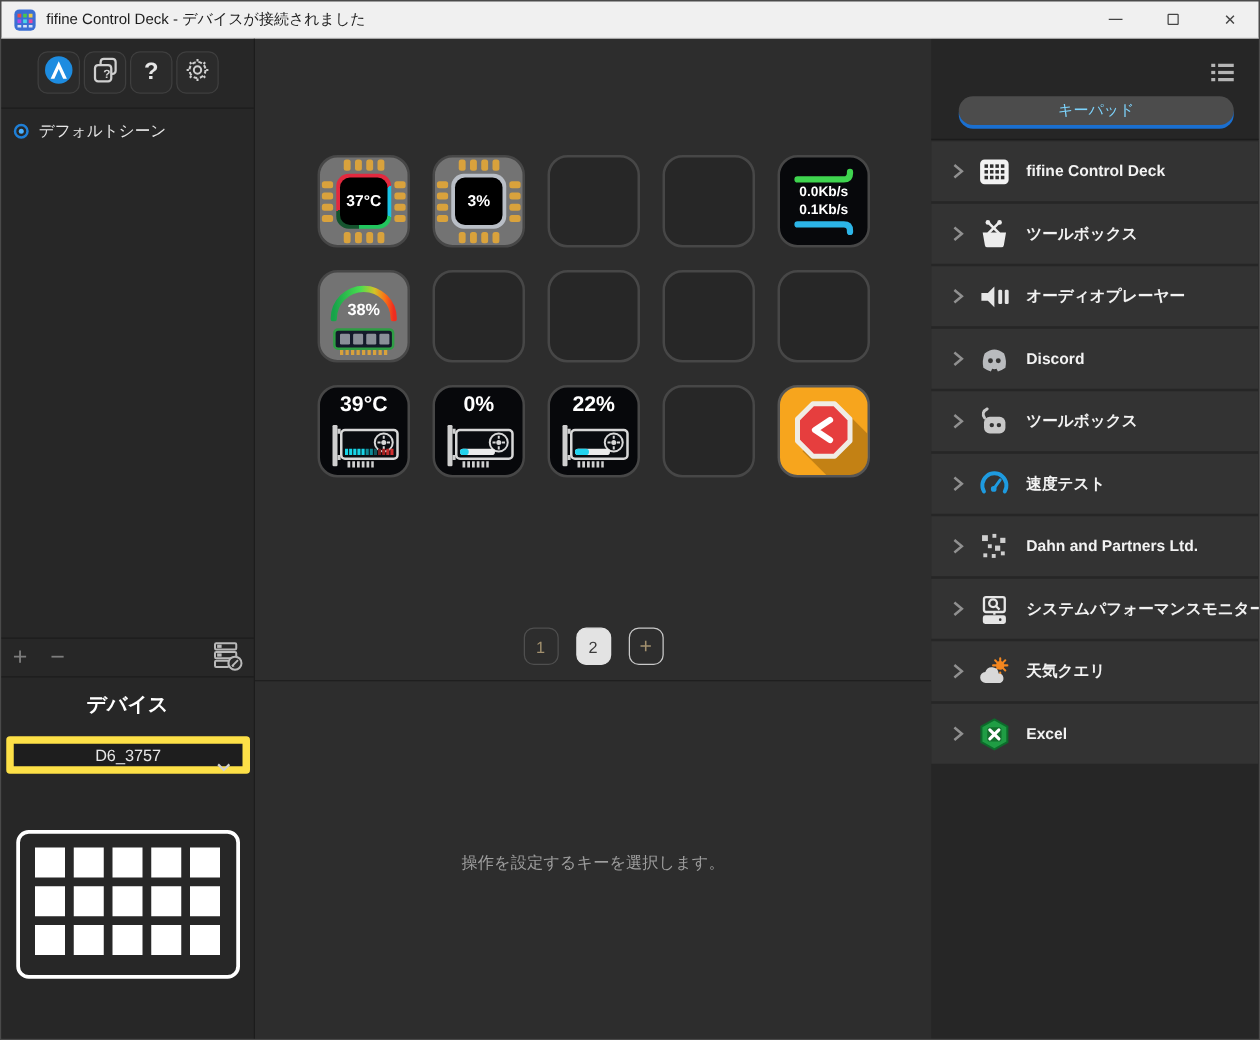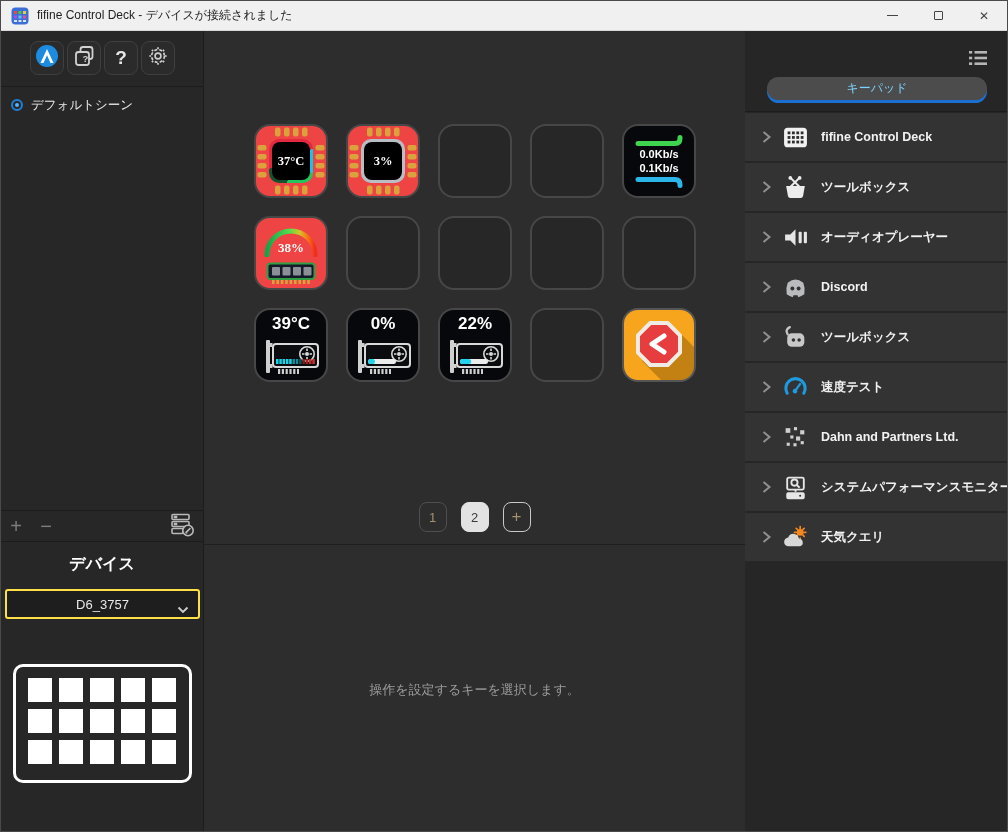--- a/index.html
+++ b/index.html
@@ -29,29 +29,29 @@
   .scene-row { position:absolute; top:62px; left:0; right:0; height:24px; display:flex; align-items:center; padding-left:10px; }
   .radio { width:12px; height:12px; border-radius:50%; border:2px solid #1f7fd6; position:relative; }
   .radio::after { content:""; position:absolute; left:2px; top:2px; width:4px; height:4px; border-radius:50%; background:#4db2ff; }
   .scene-label { margin-left:8px; font-size:12.5px; color:#e8e8e8; }
   .lp-div2 { position:absolute; top:479px; left:0; right:0; height:1px; background:#1c1c1c; }
   .lp-bottom-bar { position:absolute; top:480px; left:0; right:0; height:30px; display:flex; align-items:center; }
   .pm-btn { color:#7d7d7d; font-size:20px; line-height:20px; width:30px; text-align:center; }
   .edit-scene { margin-left:auto; margin-right:8px; }
   .lp-div3 { position:absolute; top:510px; left:0; right:0; height:1px; background:#1c1c1c; }
   .device-title { position:absolute; top:523px; left:0; right:0; text-align:center; color:#ffffff; font-size:16px; font-weight:600; }
-  .device-select { position:absolute; top:558px; left:4px; width:195px; height:30px; background:#1e1e1e; border:2px solid #fde047; border-radius:3px; display:flex; align-items:center; justify-content:center; color:#e8e8e8; font-size:13px; }
+  .device-select { position:absolute; top:558px; left:4px; width:195px; height:30px; background:#1e1e1e; border:6px solid #fde047; border-radius:3px; display:flex; align-items:center; justify-content:center; color:#e8e8e8; font-size:13px; }
   .device-select .chev-down { position:absolute; right:9px; top:11px; }
   .keypad-illus { position:absolute; top:633px; left:12px; width:179px; height:119px; border:3px solid #ffffff; border-radius:10px; padding:11px 12px; display:grid; grid-template-columns:repeat(5,24px); grid-template-rows:repeat(3,24px); gap:7px; }
   .keypad-illus div { background:#ffffff; }
 
   
   .key-grid { position:absolute; left:50px; top:93px; width:442px; height:258px; }
   .key { position:absolute; width:74px; height:74px; border-radius:16px; border:2px solid #474747; overflow:hidden; background:#272727; }
-  .key.chipbg { background:#ef4444;font-family:Liberation Serif, serif; }
+  .key.chipbg { background:#737373; }
   .key.blackbg { background:#07080b; }
   .key.stopbg { background:#f7a51d; border-color:#555; }
   .chip-core { position:absolute; left:13px; top:13px; width:44px; height:44px; border-radius:10px; padding:3px; }
   .chip-core .inner { width:100%; height:100%; border-radius:8px; background:#000; display:flex; align-items:center; justify-content:center; color:#fff; font-size:12.5px; font-weight:bold; }
   .grad-temp { background:conic-gradient(from -70deg, #e2293f 0deg 130deg, #19c3e6 130deg 190deg, #22c55e 190deg 260deg, #14532d 260deg 320deg, #e2293f 320deg 360deg); }
   .grad-gray { background:#b9bec6; }
   .net-key { position:absolute; inset:0; display:flex; flex-direction:column; align-items:center; justify-content:center; gap:1px; }
   .net-key .spd { color:#fff; font-size:11px; font-weight:bold; line-height:13px; }
   .ram-gauge { position:absolute; top:3px; left:5px; }
   .ram-val { position:absolute; top:22px; left:0; right:0; text-align:center; color:#fff; font-size:13px; font-weight:bold; }
@@ -496,17 +496,30 @@
               <svg width="27" height="27" viewBox="0 0 26 26">
                 <g stroke="#f5871f" stroke-width="1.6" stroke-linecap="round">
                   <path d="M17.5 2.5 v2 M17.5 13.5 v2 M12 8 h2 M21 8 h2 M13.6 4.1 l1.4 1.4 M20 10.5 l1.4 1.4 M21.4 4.1 L20 5.5 M15 10.5 l-1.4 1.4"></path>
                 </g>
                 <circle cx="17.5" cy="8" r="3.3" fill="#f5871f"></circle>
                 <path d="M6.5 21.5 a4.2 4.2 0 0 1 -0.5 -8.4 a5.3 5.3 0 0 1 10.3 1.2 a3.7 3.7 0 0 1 1.2 7.2 z" fill="#d8d8d8"></path>
               </svg>
             </span>
             <span class="cat-label">天気クエリ</span>
           </div>
+          <div class="cat-row">
+            <span class="cat-chev"><svg width="11" height="14" viewBox="0 0 11 14" fill="none" stroke="#909090" stroke-width="2">
+                <path d="M2.5 2 L8.5 7 L2.5 12"></path>
+              </svg></span>
+            <span class="cat-icon">
+              <svg width="27" height="27" viewBox="0 0 26 26">
+                <polygon points="13,1.5 23,7 23,19 13,24.5 3,19 3,7" fill="#1f9d44" stroke="#0d6b2b" stroke-width="1.6"></polygon>
+                <rect x="7.5" y="7.5" width="11" height="11" rx="2" fill="#14702e"></rect>
+                <path d="M9.5 9.5 L16.5 16.5 M16.5 9.5 L9.5 16.5" stroke="#ffffff" stroke-width="2.4" stroke-linecap="round"></path>
+              </svg>
+            </span>
+            <span class="cat-label">Excel</span>
+          </div>
         </div>
     </div>
 
   </div>
 </div>
 
 </body></html>

